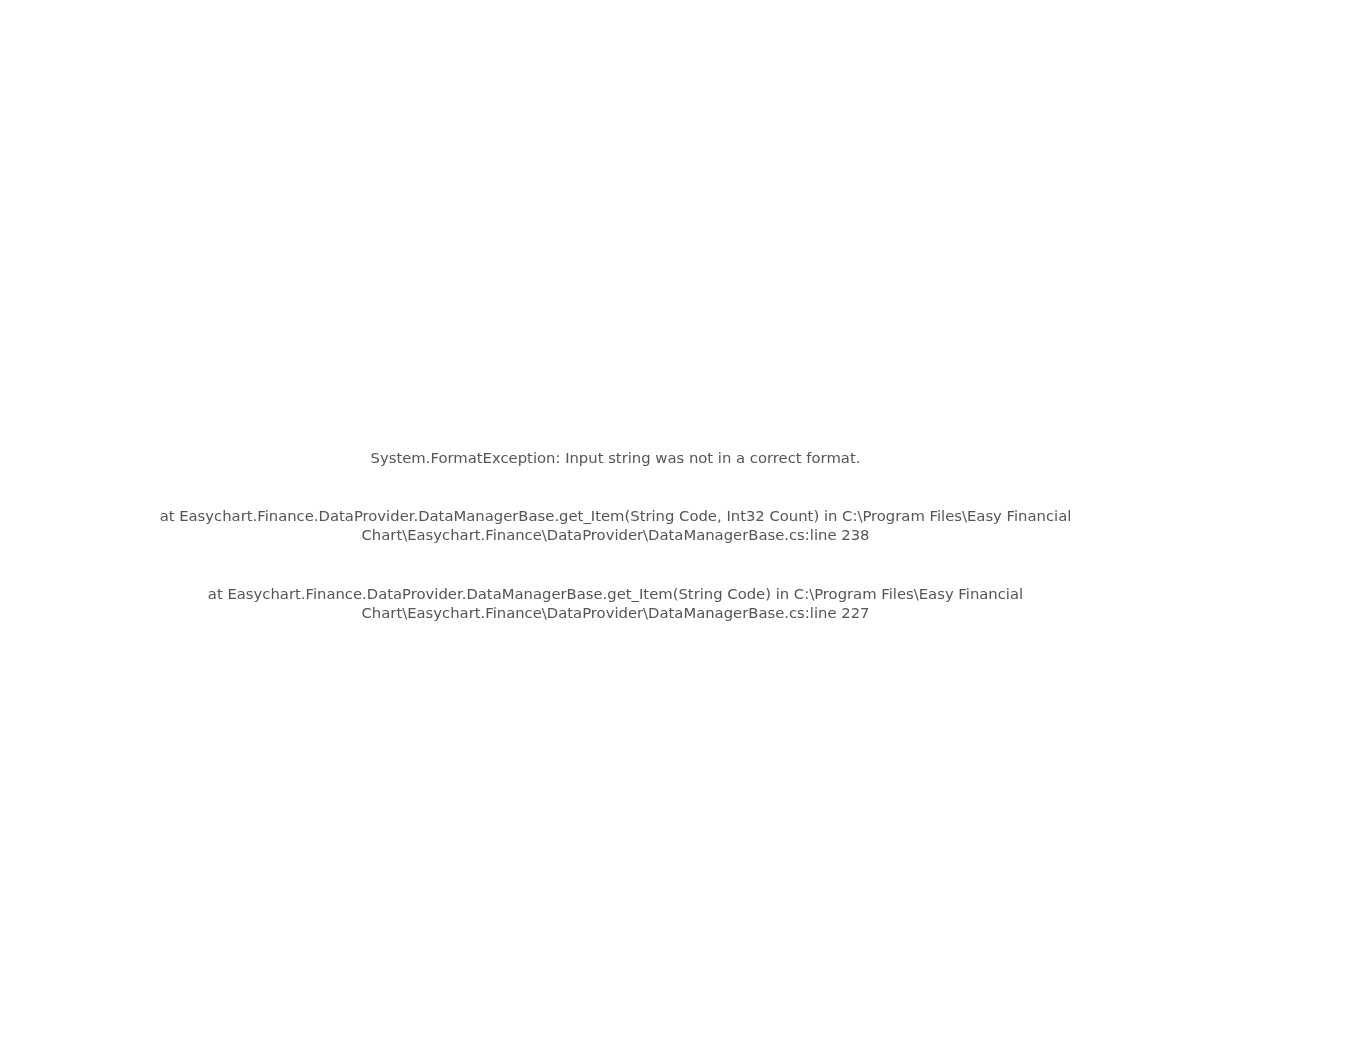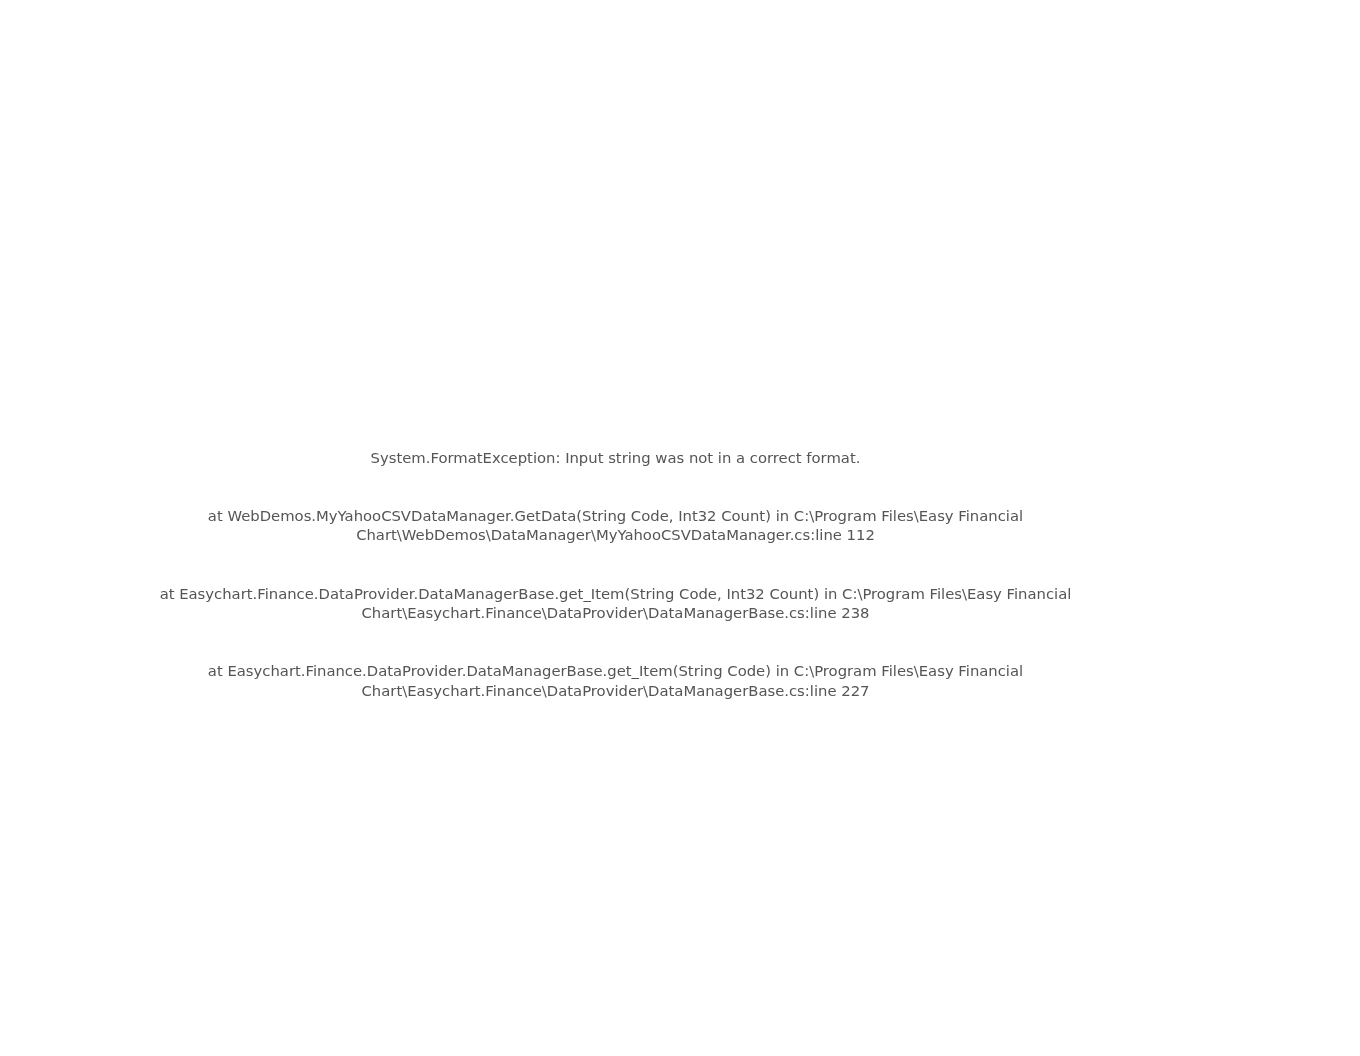--- a/index.html
+++ b/index.html
@@ -36,17 +36,16 @@
     padding: 0;
     margin: 0;
   }
 </style>
 </head>
 <body>
 
 <div class="page">
   <div class="error-block">
     <span class="error-line">System.FormatException: Input string was not in a correct format.</span>
-    <span class="error-line">at WebDemos.MyYahooCSVDataManager.GetData(String Code, Int32 Count) in C:\Program Files\Easy Financial Chart\WebDemos\DataManager\MyYahooCSVDataManager.cs:line 112</span>
     <span class="error-line">at Easychart.Finance.DataProvider.DataManagerBase.get_Item(String Code, Int32 Count) in C:\Program Files\Easy Financial Chart\Easychart.Finance\DataProvider\DataManagerBase.cs:line 238</span>
     <span class="error-line">at Easychart.Finance.DataProvider.DataManagerBase.get_Item(String Code) in C:\Program Files\Easy Financial Chart\Easychart.Finance\DataProvider\DataManagerBase.cs:line 227</span>
   </div>
 </div>
 
 </body></html>

